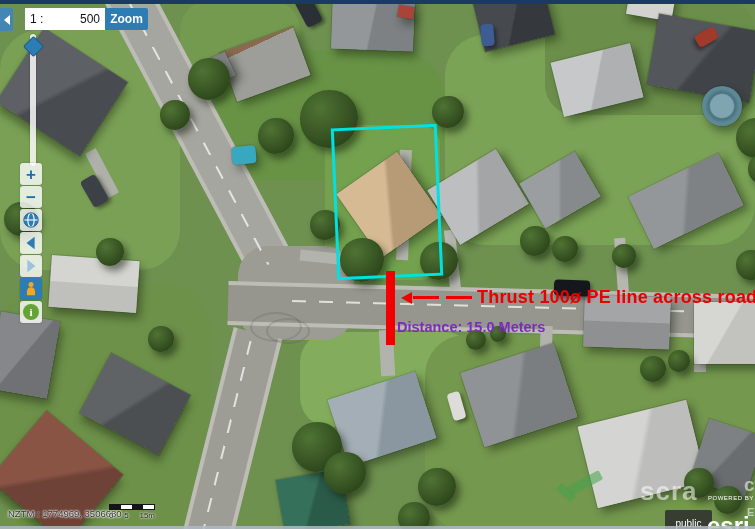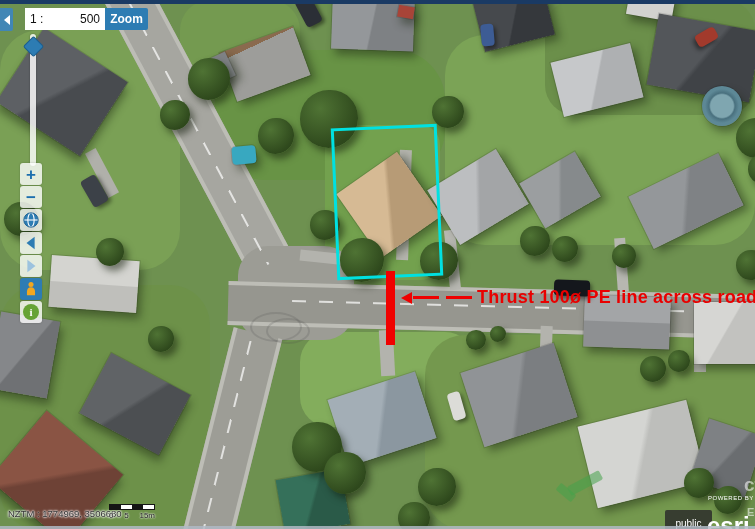--- a/index.html
+++ b/index.html
@@ -164,20 +164,21 @@
       <div class="car" style="left: 450px; top: 392px; width: 13px; height: 28px; transform: rotate(-16deg); background: rgb(220, 220, 216);"></div>
     </div>
   <div class="skid" style="left:250px;top:312px;width:48px;height:26px;"></div>
   <div class="skid" style="left:266px;top:318px;width:40px;height:22px;"></div>
 
   <div class="ann" id="parcel" style="left:334px;top:126px;width:100px;height:146px;transform:rotate(-2.5deg);"></div>
   <div class="ann" id="thrustline" style="left:386px;top:271px;width:9px;height:74px;"></div>
   <div class="ann" id="arrowhead" style="left:401px;top:292px;"></div>
   <div class="ann" id="arrowdash" style="left:413px;top:296px;width:60px;"></div>
   <div class="ann" id="thrusttext" style="left:477px;top:287px;">Thrust 100ø PE line across road</div>
+  <div class="ann" id="distancetext" style="left:397px;top:319px;">Distance: 15.0 Meters</div>
 
   <div id="topstrip"></div>
   <div id="collapsetab">
     <span class="tri"></span>
   </div>
   <div id="scalebox">
     <span>1 :</span>
     <input id="scaleinput" value="500" style="">
   </div>
   <div id="zoombtn">Zoom</div>
@@ -229,19 +230,20 @@
     </div>
     <div class="sb-labels">
       <span>0</span>
       <span>5</span>
       <span>15m</span>
     </div>
   </div>
 
   <div id="wm-green1"></div>
   <div id="wm-green2"></div>
+  <div class="wm" style="left:640px;top:476px;font-size:26px;letter-spacing:1px;">scra</div>
   <div class="wm" style="left:744px;top:474px;font-size:19px;">ct</div>
   <div class="wm" style="left:747px;top:506px;font-size:11px;">EL</div>
   <div id="publicbadge">public</div>
   <div id="poweredby">POWERED BY</div>
   <div id="esrilogo">esri</div>
   <div id="bottomedge"></div>
 </div>
 
 </body></html>

